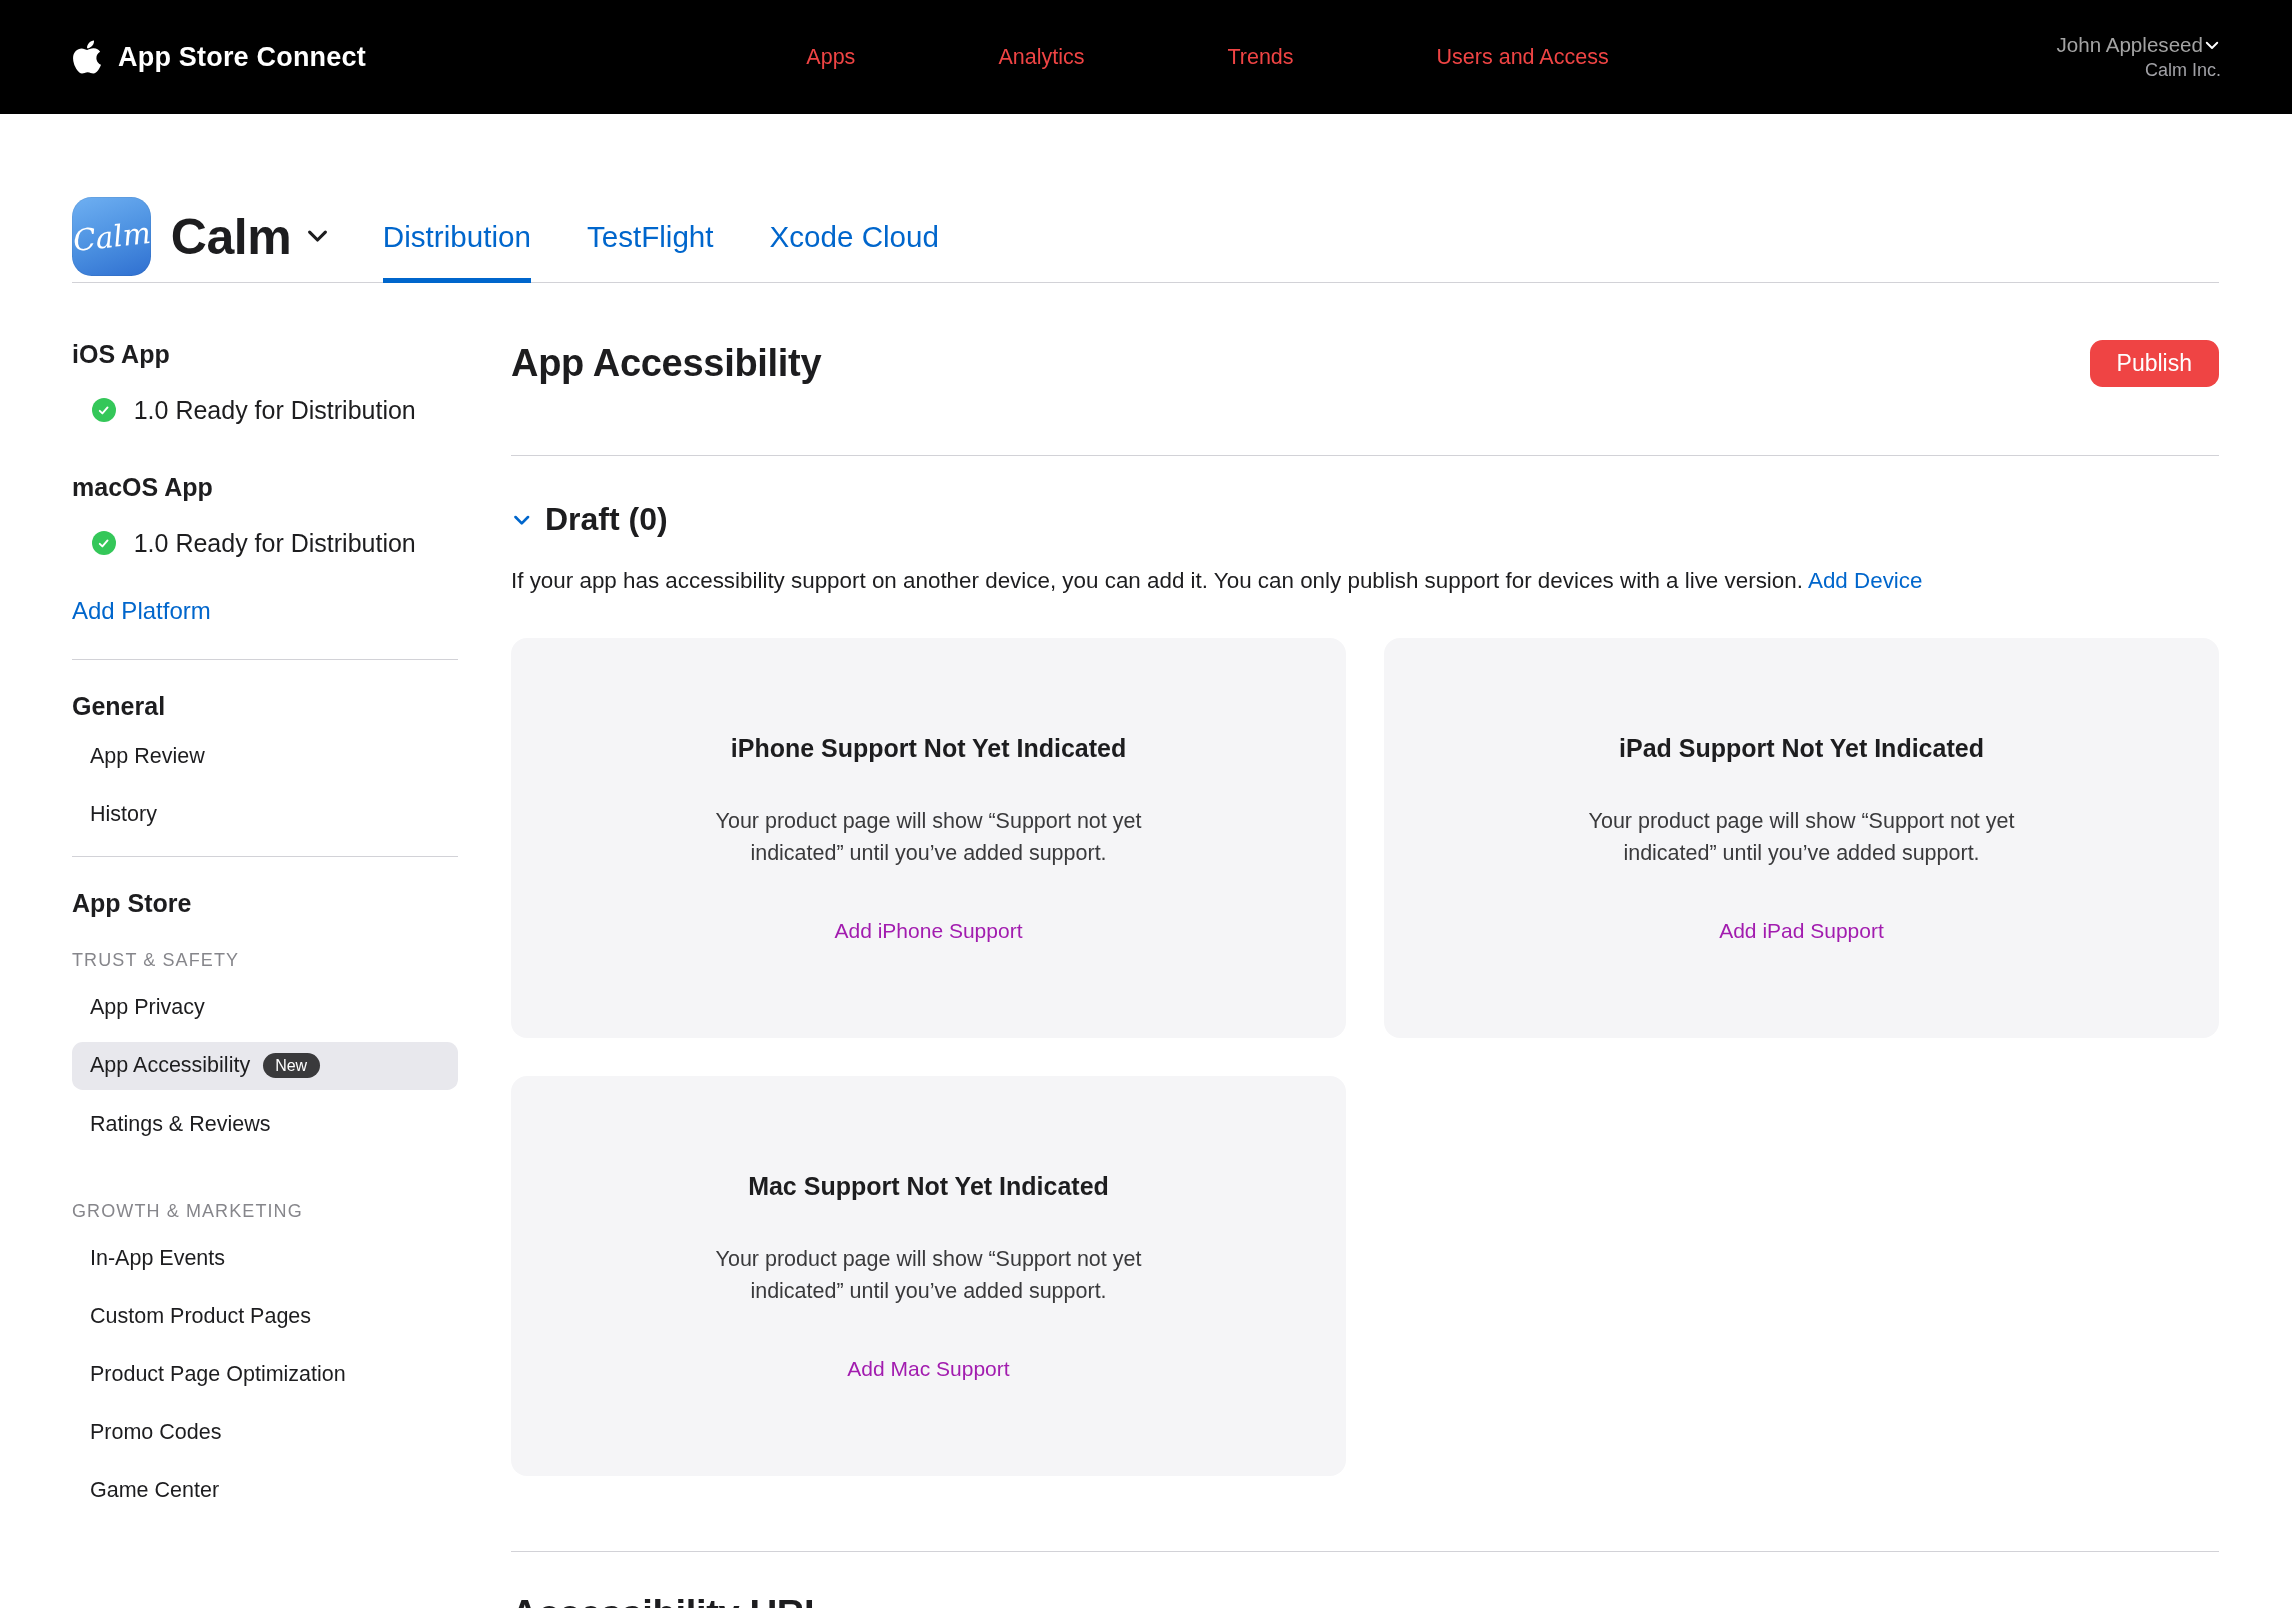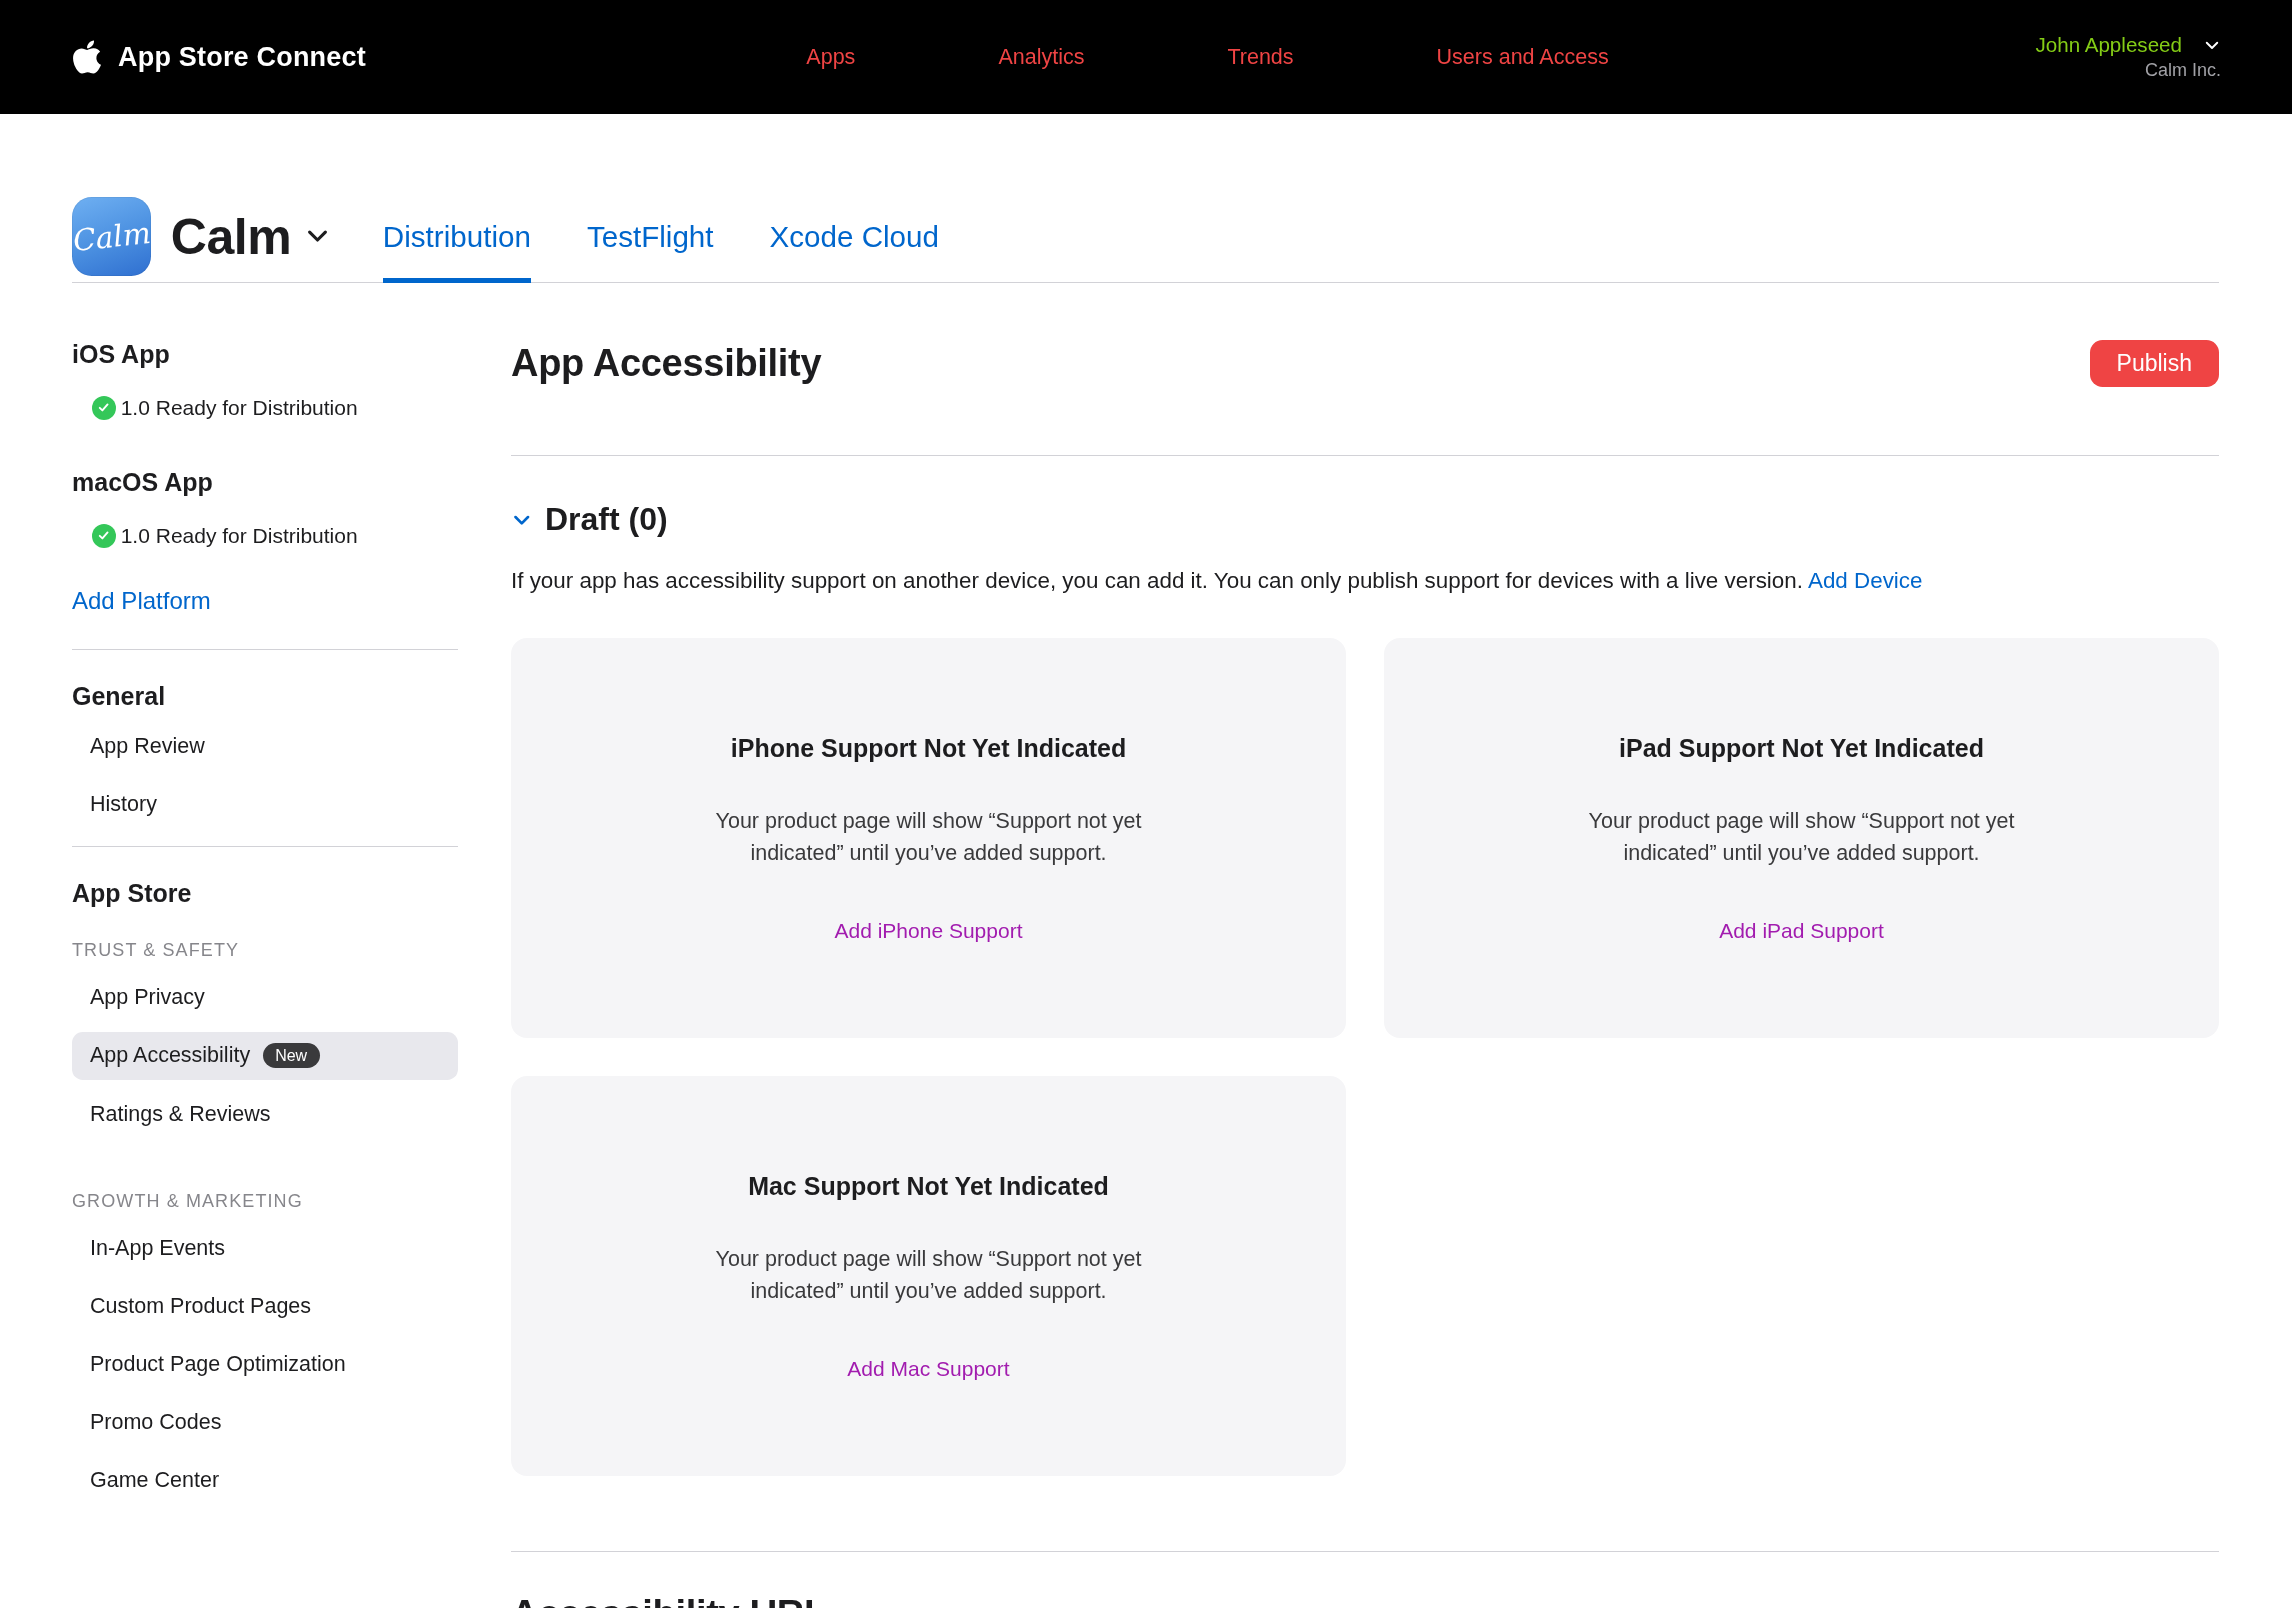--- a/index.html
+++ b/index.html
@@ -8,21 +8,21 @@
 
   
   .topnav { position:relative; height:114px; background:#000; display:flex; align-items:center; padding:18px 72px; }
   .brand { display:flex; align-items:center; gap:16px; color:#fff; cursor:pointer; }
   .brand .apple-logo svg { width:30px; height:38px; display:block; }
   .brand-name { font-size:27px; font-weight:bold; letter-spacing:0.2px; }
   .nav-center { position:absolute; left:calc(50% + 61px); transform:translateX(-50%);
                 display:flex; gap:143px; }
   .nav-item { color:#ef4444; font-size:21.5px; cursor:pointer; white-space:nowrap; }
   .nav-user { margin-left:auto; text-align:right; cursor:pointer; }
-  .nav-user-name { color:#84cc16; font-size:20.6px; display:flex; align-items:center; gap:21px; }
+  .nav-user-name { color:#a3a3a3; font-size:20.6px; display:flex; align-items:center; gap:0; }
   .nav-user-name svg { width:18px; height:18px; }
   .nav-user-org { color:#a1a1a6; font-size:18px; margin-top:2.7px; }
 
   .page-inner { padding:0 74px 0 72px; }
 
   
   .header-bar { margin-top:77px; height:92px; border-bottom:0.9px solid #d2d2d7;
                 display:flex; align-items:center; position:relative; }
   .app-icon { width:79px; height:79px; border-radius:19.7px;
               background:linear-gradient(160deg,#6fb0f2 0%,#4a8fe0 55%,#2f6fd0 100%);
@@ -39,22 +39,22 @@
   .tab.active::after { content:""; position:absolute; left:0; right:0; bottom:-0.9px; height:4.5px; background:#0066cc; }
 
   
   .content { display:flex; align-items:flex-start; padding-top:57px; }
   .sidebar { width:386px; flex-shrink:0; }
   .main { flex:1; margin-left:53px; }
 
   
   .side-title { font-size:25px; font-weight:bold; line-height:1.15; }
   .side-title.spaced { margin-top:48px; }
-  .status-row { display:flex; align-items:center; gap:5px; margin-top:27px; padding-left:19.7px;
-                font-size:21px; cursor:pointer; }
+  .status-row { display:flex; align-items:center; gap:18px; margin-top:27px; padding-left:19.7px;
+                font-size:25px; cursor:pointer; }
   .check-badge { width:24px; height:24px; border-radius:50%; background:#34c759; flex-shrink:0;
                  display:flex; align-items:center; justify-content:center; }
   .check-badge svg { width:15px; height:15px; }
   .side-link { display:block; margin-top:39px; color:#0066cc; font-size:24px; cursor:pointer; text-decoration:none; }
   .side-divider { border:none; border-top:0.9px solid #d2d2d7; margin:34px 0 0; }
   .side-divider.tight { margin-top:12.5px; }
   .side-section-title { font-size:25px; font-weight:bold; margin-top:32px; }
   .side-list { list-style:none; margin-top:7.2px; }
   .side-item { height:58px; display:flex; align-items:center; padding-left:18px;
                font-size:21.5px; cursor:pointer; border-radius:10.7px; }

